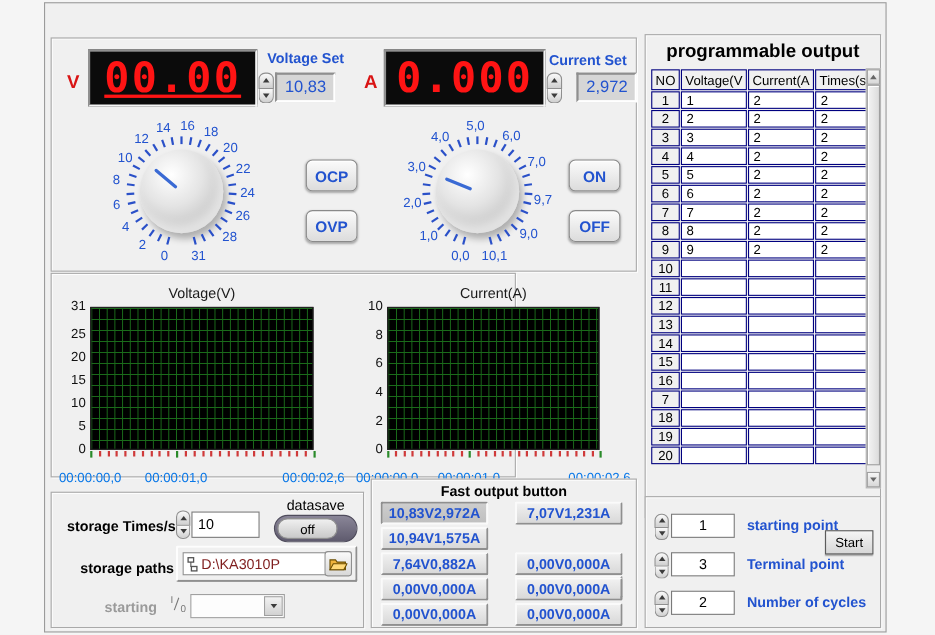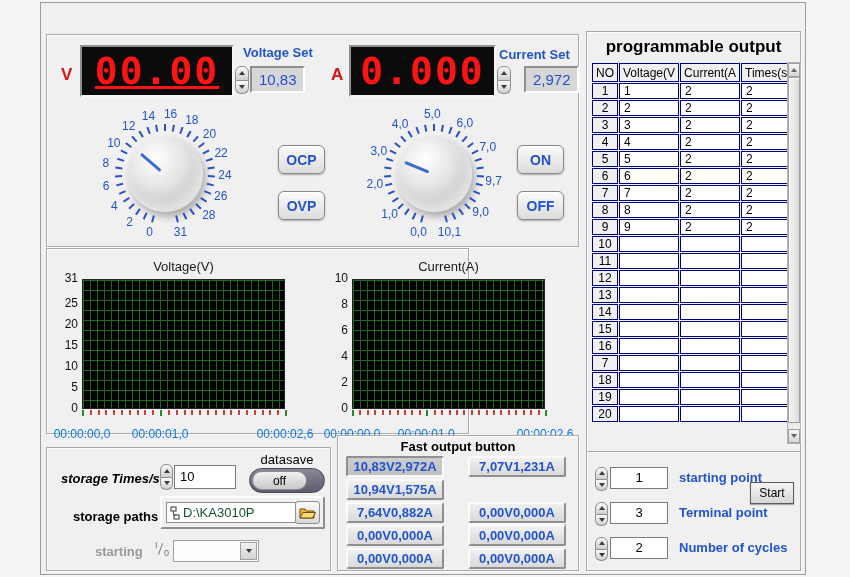--- a/index.html
+++ b/index.html
@@ -85,32 +85,32 @@
   #prog-table td.no-cell{width:26px;background:#f0f0f0;text-align:center;}
   #prog-table td.data-cell{background:#ffffff;}
   #prog-table col.c-no{width:26px;} #prog-table col.c-v{width:56px;} #prog-table col.c-c{width:54px;} #prog-table col.c-t{width:48px;}
   #tbl-scroll{position:absolute;left:200px;top:30px;width:14px;height:382px;background:#ececec;border:1px solid #b5b5b5;}
   .sb-btn{position:absolute;left:0;width:12px;height:14px;background:linear-gradient(#f6f6f6,#d8d8d8);border:1px solid #9f9f9f;display:flex;align-items:center;justify-content:center;}
   .sb-btn.up{top:0;} .sb-btn.down{bottom:0;}
   .sb-btn .tri.up{border-bottom-color:#666;} .sb-btn .tri.down{border-top-color:#666;}
   #sb-thumb{position:absolute;left:0;top:14px;width:12px;height:346px;background:linear-gradient(90deg,#f4f4f4,#dcdcdc);border:1px solid #9f9f9f;box-shadow:inset 1px 1px 0 #fff;}
   
   .blab{position:absolute;font-weight:bold;font-size:13px;color:#000;}
-  #times-label{left:14px;top:23px;font-style:italic;} #paths-label{left:26px;top:61px;}
+  #times-label{left:14px;top:23px;} #paths-label{left:26px;top:61px;}
   #iface-label{left:48px;top:96px;color:#9a9a9a;}
   #times-spin{left:113px;top:16px;width:13px;height:26px;}
   #times-box{position:absolute;left:127px;top:17px;width:62px;height:24px;background:#fff;border:1px solid #7a7a7a;font-size:13px;color:#000;line-height:22px;padding-left:5px;}
   #datasave-label{position:absolute;left:200px;top:4px;width:80px;text-align:center;font-size:13px;color:#000;}
   #datasave-toggle{position:absolute;left:202px;top:20px;width:76px;height:25px;border-radius:13px;background:linear-gradient(#8a8698,#5f5b6e);border:1px solid #4f4c5c;}
   #toggle-knob{position:absolute;left:2px;top:2px;width:55px;height:19px;border-radius:10px;background:linear-gradient(#f0f0f0,#c9c9c9);border:1px solid #8f8f8f;
      display:flex;align-items:center;justify-content:center;font-size:12px;color:#000;}
   #path-outer{position:absolute;left:113px;top:48px;width:165px;height:33px;background:#f0f0f0;border:2px solid;border-color:#fdfdfd #8f8f8f #8f8f8f #fdfdfd;border-radius:2px;}
   #path-field{position:absolute;left:4px;top:4px;width:132px;height:21px;background:#fff;border:1px solid #8f8f8f;display:flex;align-items:center;}
   #path-icon{margin:0 3px 0 3px;flex:0 0 auto;}
-  #path-text{font-size:13px;color:#14532d;white-space:pre;}
+  #path-text{font-size:13px;color:#7f1d1d;white-space:pre;}
   #folder-btn{position:absolute;right:3px;top:3px;width:25px;height:23px;background:linear-gradient(#fafafa,#d8d8d8);border:1px solid #8f8f8f;border-radius:3px;display:flex;align-items:center;justify-content:center;}
   #io-icon{position:absolute;left:108px;top:92px;width:14px;height:18px;color:#777;font-size:9px;}
   #io-icon .t{position:absolute;left:0;top:0;} #io-icon .b{position:absolute;right:0;bottom:0;}
   #io-icon .sl{position:absolute;left:5px;top:3px;width:1px;height:12px;background:#777;transform:rotate(20deg);}
   #iface-combo{position:absolute;left:126px;top:92px;width:86px;height:22px;background:#fdfdfd;border:1px solid #a0a0a0;}
   #combo-arrow{position:absolute;right:1px;top:1px;width:17px;height:18px;background:linear-gradient(#f2f2f2,#d2d2d2);border:1px solid #a0a0a0;display:flex;align-items:center;justify-content:center;}
   
   #fast-title{position:absolute;top:3px;left:0;width:100%;text-align:center;font-weight:bold;font-size:13px;color:#000;}
   .fastbtn{position:absolute;width:98px;height:21px;background:linear-gradient(180deg,#f0f0f0,#d9d9d9);
     border:2px solid;border-color:#fafafa #8f8f8f #8f8f8f #fafafa;border-radius:2px;

